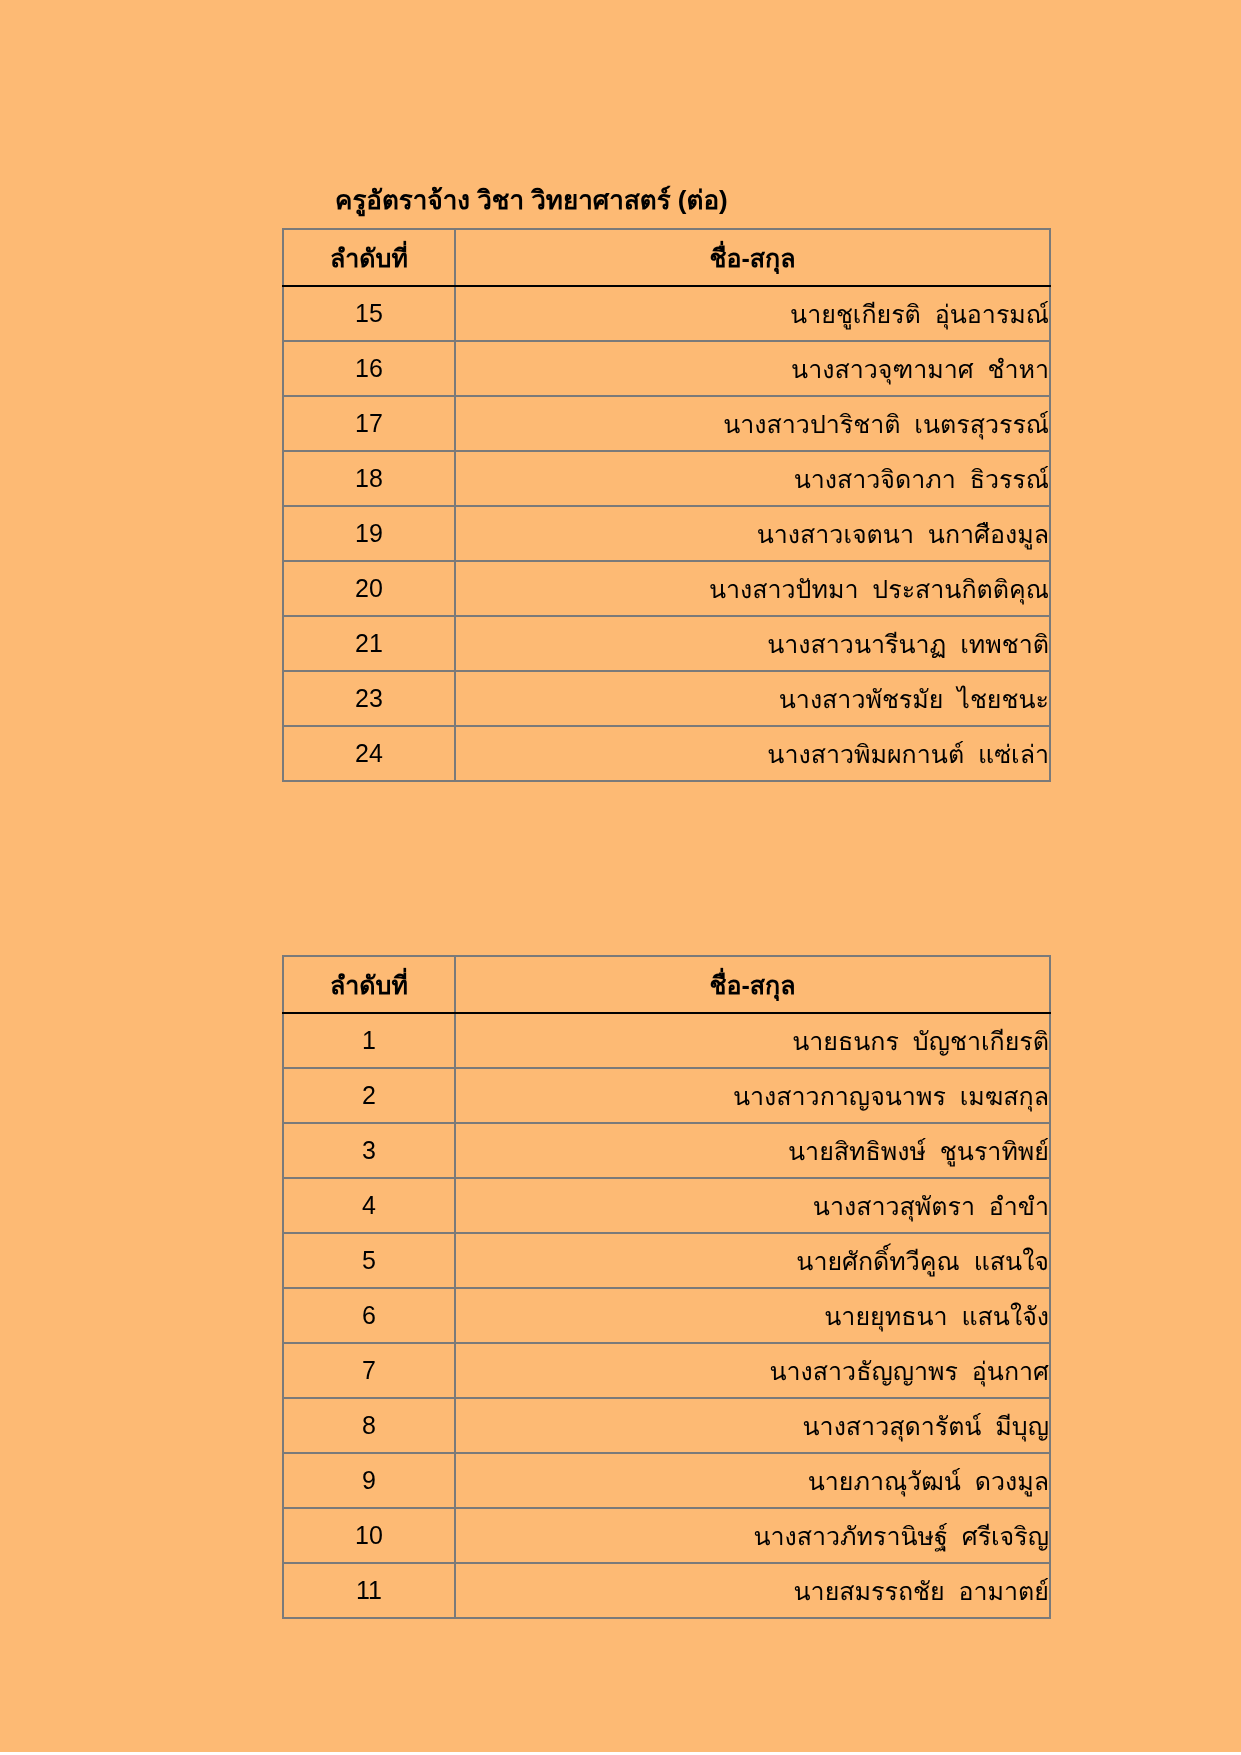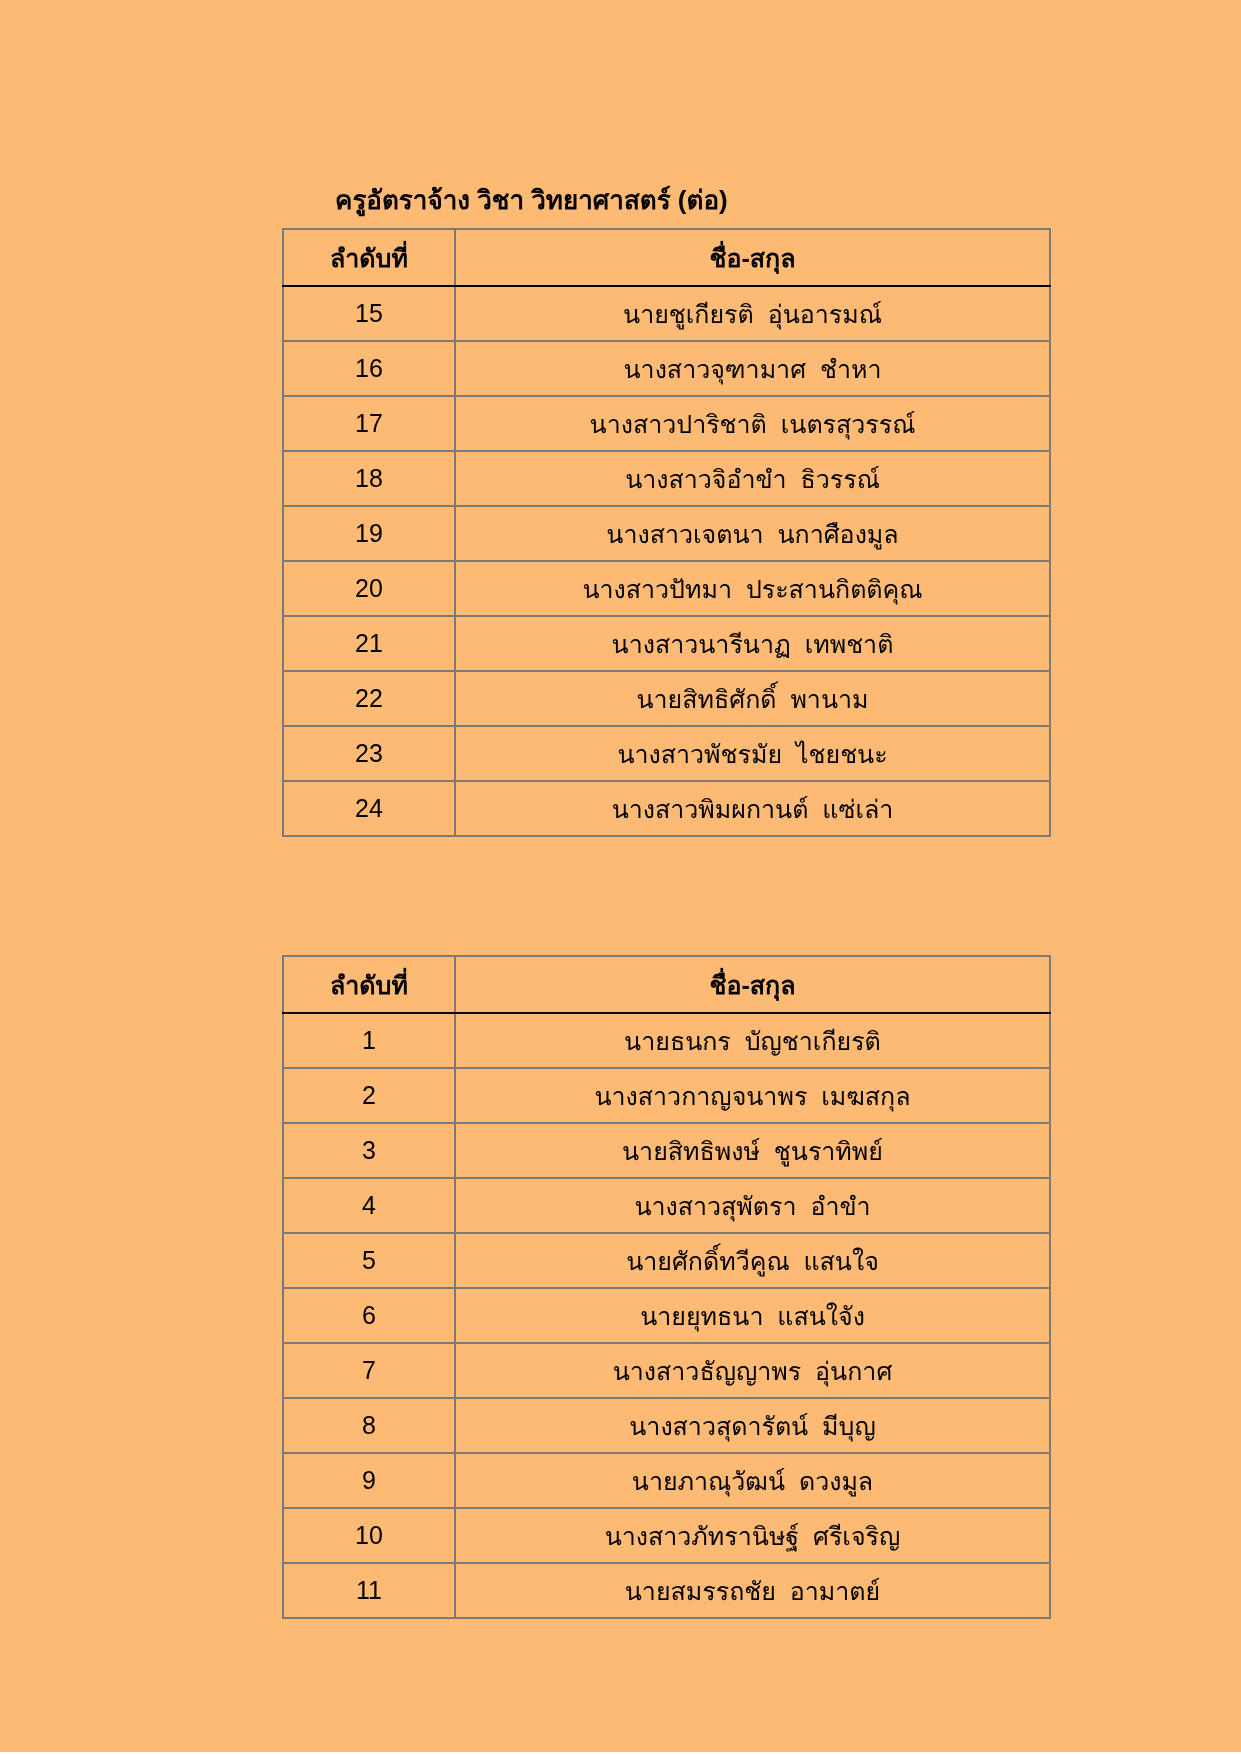--- a/index.html
+++ b/index.html
@@ -51,21 +51,21 @@
   }
   table.teacher-table tbody td {
     height: 53px;
   }
   col.col-no { width: 172px; }
   col.col-name { width: 595px; }
   td.cell-no {
     text-align: center;
   }
   td.cell-name {
-    text-align: center;
+    text-align: right;
     padding-left: 14px;
     white-space: pre-wrap;
   }
 </style>
 </head>
 <body>
 
 <div class="page">
 
   <section class="doc-block block-science">
@@ -89,37 +89,33 @@
         <tr>
             <td class="cell-no">16</td>
             <td class="cell-name">นางสาวจุฑามาศ  ชำหา</td>
           </tr>
         <tr>
             <td class="cell-no">17</td>
             <td class="cell-name">นางสาวปาริชาติ  เนตรสุวรรณ์</td>
           </tr>
         <tr>
             <td class="cell-no">18</td>
-            <td class="cell-name">นางสาวจิอำขำ  ธิวรรณ์</td>
+            <td class="cell-name">นางสาวจิดาภา  ธิวรรณ์</td>
           </tr>
         <tr>
             <td class="cell-no">19</td>
             <td class="cell-name">นางสาวเจตนา  นกาศืองมูล</td>
           </tr>
         <tr>
             <td class="cell-no">20</td>
             <td class="cell-name">นางสาวปัทมา  ประสานกิตติคุณ</td>
           </tr>
         <tr>
             <td class="cell-no">21</td>
             <td class="cell-name">นางสาวนารีนาฏ  เทพชาติ</td>
-          </tr>
-        <tr>
-            <td class="cell-no">22</td>
-            <td class="cell-name">นายสิทธิศักดิ์  พานาม</td>
           </tr>
         <tr>
             <td class="cell-no">23</td>
             <td class="cell-name">นางสาวพัชรมัย  ไชยชนะ</td>
           </tr>
         <tr>
             <td class="cell-no">24</td>
             <td class="cell-name">นางสาวพิมผกานต์  แซ่เล่า</td>
           </tr>
       </tbody>

